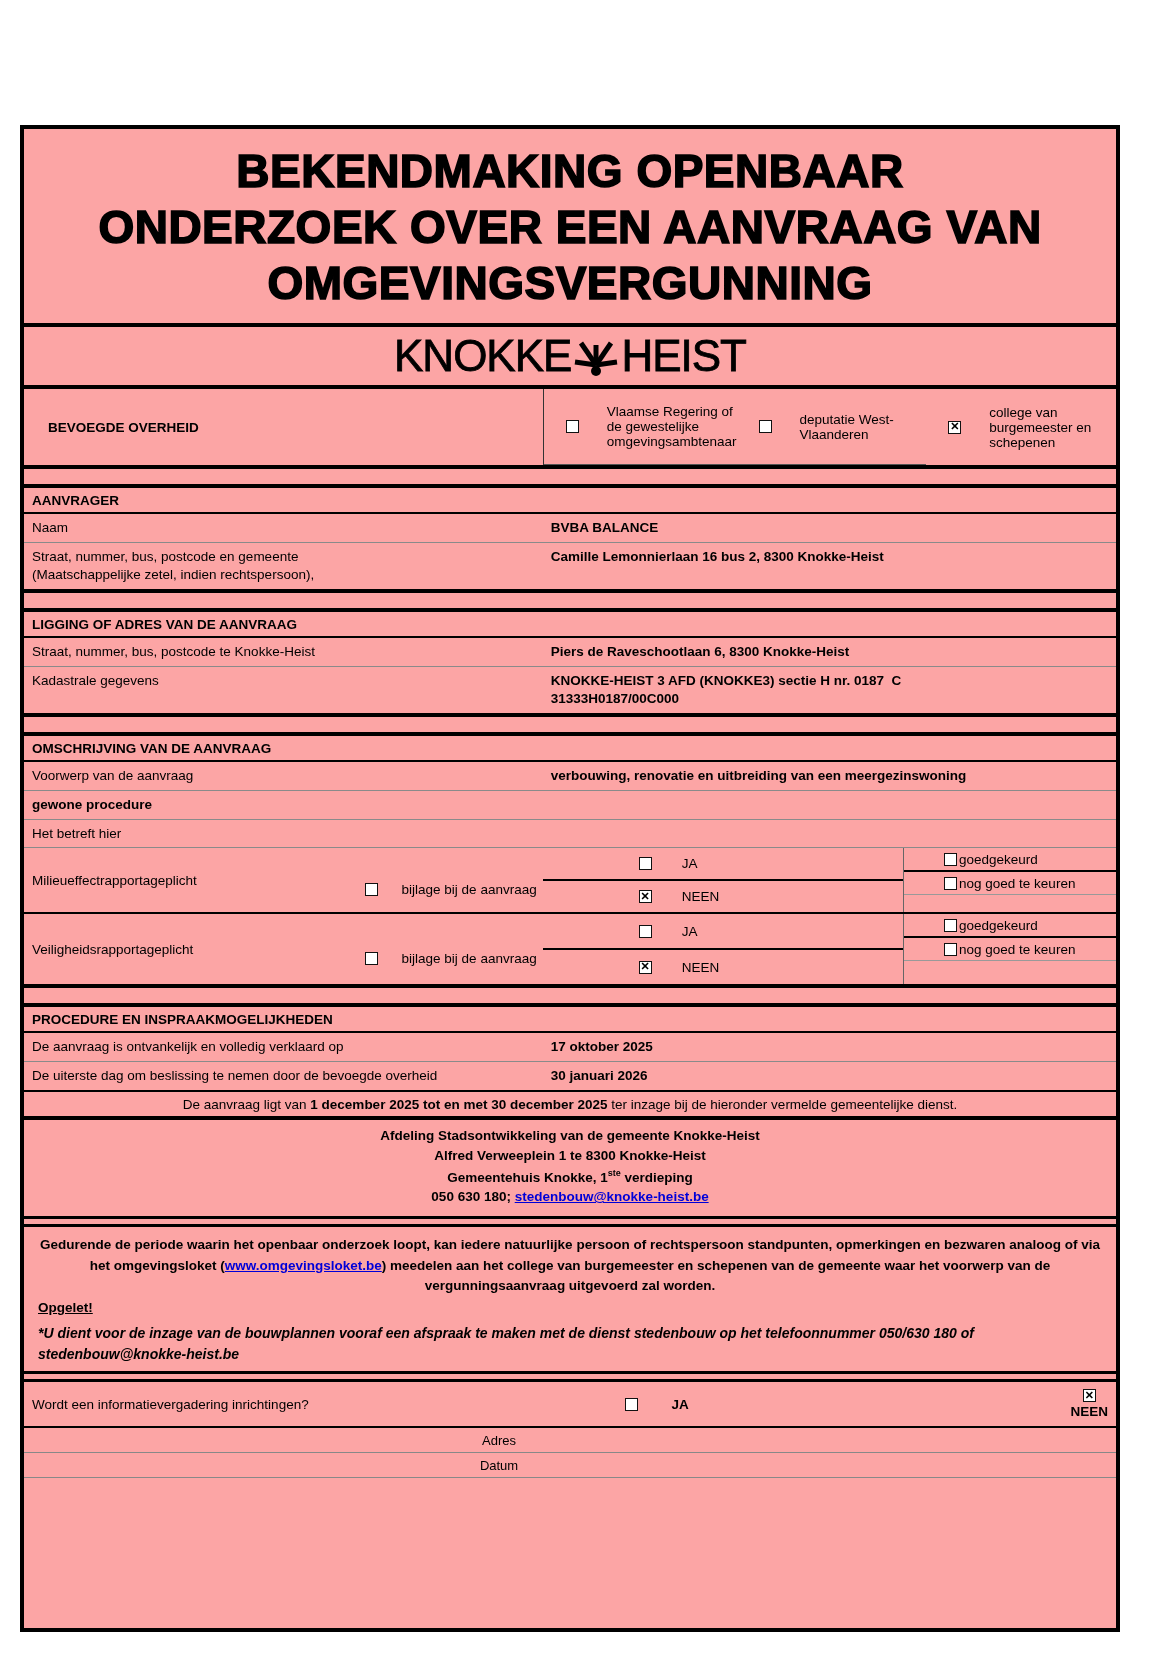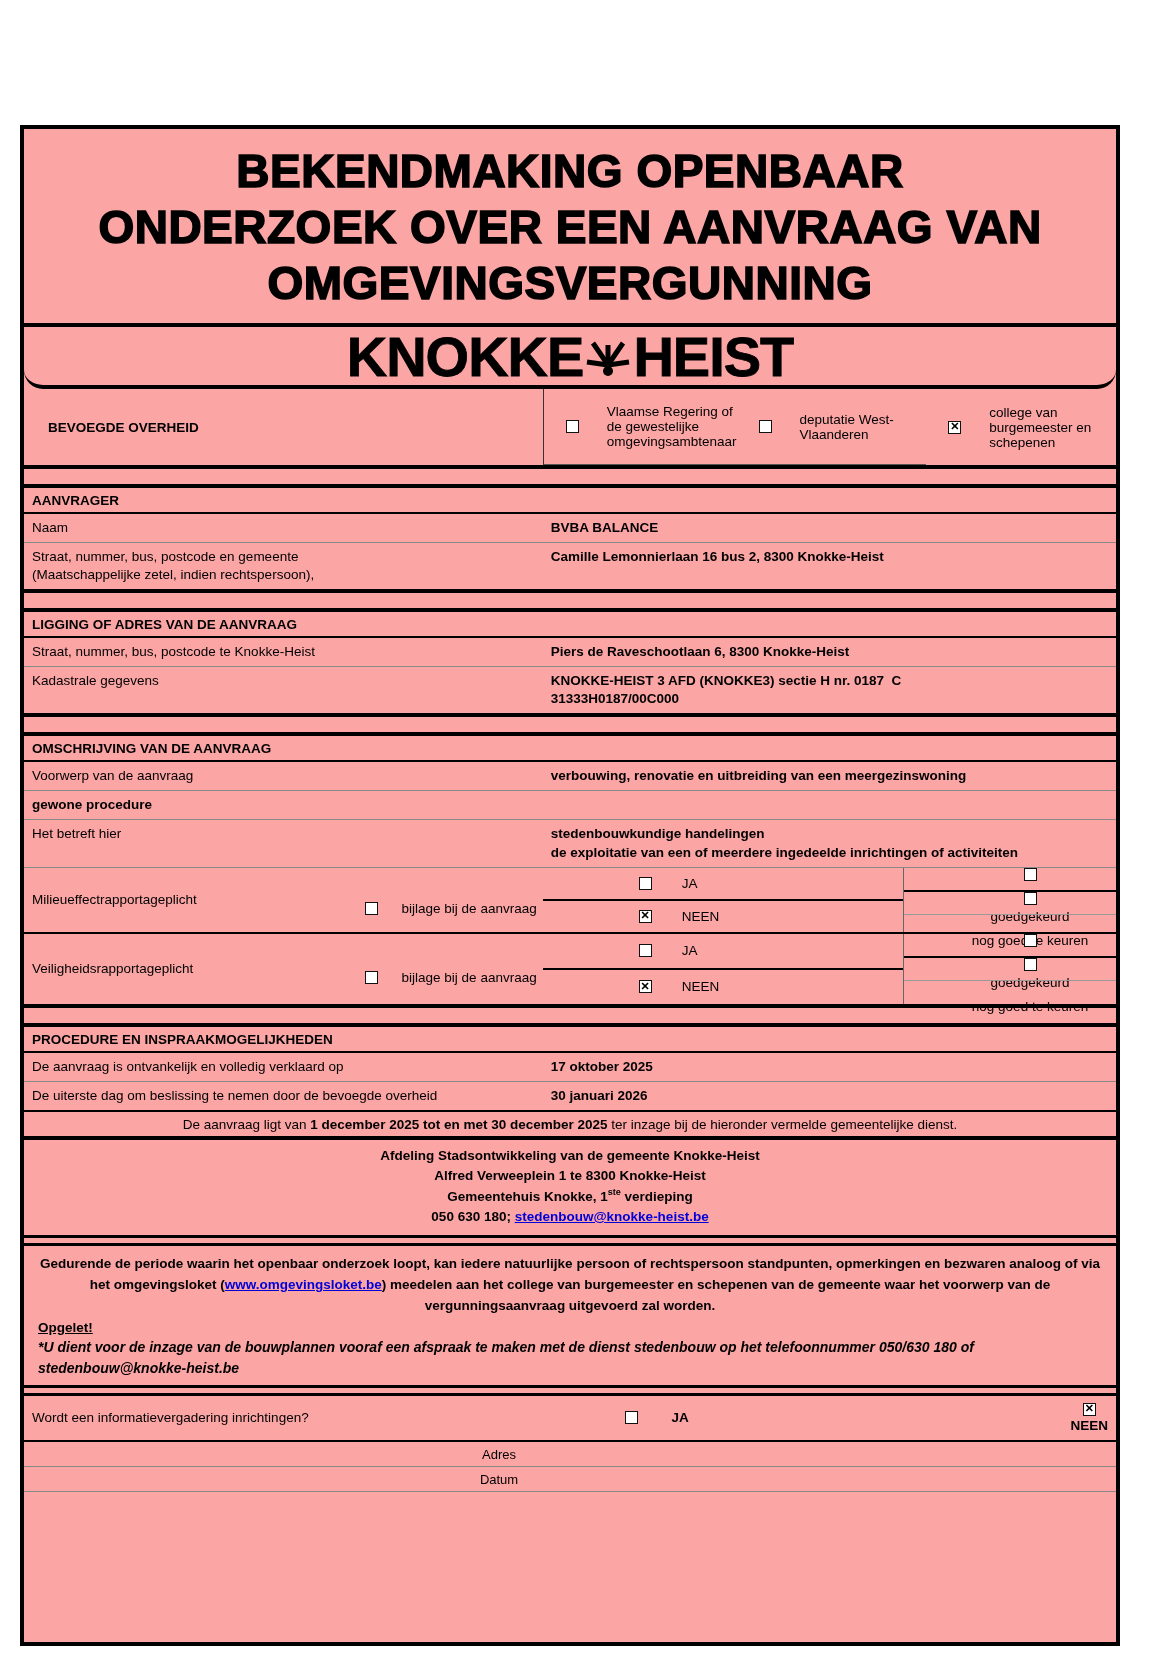--- a/index.html
+++ b/index.html
@@ -3,21 +3,21 @@
 <meta charset="utf-8">
 <style>
   html,body{margin:0;padding:0;background:#fff;}
   body{width:1169px;height:1654px;position:relative;font-family:"Liberation Sans",sans-serif;color:#000;}
   .doc{position:absolute;left:20px;top:125px;width:1100px;border:4px solid #000;background:#fca5a5;box-sizing:border-box;}
 
   
   .title-block{border-bottom:4px solid #000;text-align:center;padding:14px 6px 12px;font-weight:bold;
     font-size:46px;line-height:1.22;letter-spacing:.5px;-webkit-text-stroke:1.6px #000;}
   .logo-row{border-bottom:4px solid #000;display:flex;align-items:center;justify-content:center;height:58px;
-    font-weight:bold;font-size:56px;letter-spacing:-1px;border-radius:19px;-webkit-text-stroke:.8px #000;}
+    font-weight:normal;font-size:44px;letter-spacing:-1px;-webkit-text-stroke:.8px #000;}
   .logo-sym{margin:0 3px;position:relative;top:3px;}
 
   
   .sec{font-size:13.5px;}
   .sec-h{font-weight:bold;padding:5px 8px 4px;border-bottom:2px solid #000;}
   .row{display:flex;border-bottom:1px solid #8a8a8a;}
   .row.nb{border-bottom:none;}
   .lab{width:47.5%;padding:5px 8px 4px;box-sizing:border-box;line-height:1.35;}
   .val{flex:1;padding:5px 8px 4px;font-weight:bold;box-sizing:border-box;line-height:1.4;}
   .pre{white-space:pre-wrap;}
@@ -39,36 +39,36 @@
 
   
   .mv-row{display:flex;border-bottom:2px solid #000;height:64px;}
   .mv-row.last{height:70px;border-bottom:none;}
   .mv-left{width:47.5%;box-sizing:border-box;display:flex;align-items:center;justify-content:space-between;padding-left:8px;}
   .bijlage{display:flex;align-items:center;gap:24px;position:relative;top:9px;margin-right:6px;}
   .mv-mid{width:33%;box-sizing:border-box;display:flex;flex-direction:column;}
   .mv-half{flex:1;display:flex;align-items:center;gap:30px;padding-left:96px;}
   .mv-half.top{border-bottom:2px solid #000;}
   .mv-right{width:19.5%;box-sizing:border-box;border-left:1px solid #666;display:flex;flex-direction:column;}
-  .mv-sub{height:22px;display:flex;align-items:center;gap:28px;padding-left:40px;flex-direction:column;}
+  .mv-sub{height:22px;display:flex;align-items:center;gap:2px;padding-left:40px;}
   .mv-sub.first{border-bottom:2px solid #000;}
   .mv-sub.second{border-bottom:1px solid #999;}
 
   
   .row.mid-border{border-bottom:2px solid #000;}
   .inzage{text-align:center;padding:5px 0 4px;border-bottom:4px solid #000;}
   .contact{text-align:center;font-weight:bold;padding:6px 0 8px;line-height:1.5;}
   .link{color:#0000d8;text-decoration:underline;cursor:pointer;text-align:right;}
   sup{font-size:9px;}
 
   
   .bezwaren{padding:8px 14px 6px;font-weight:bold;}
   .bez-center{text-align:center;line-height:1.55;}
   .opgelet-h{text-decoration:underline;margin-top:3px;}
-  .opgelet-t{font-style:italic;font-size:14px;line-height:1.5;margin-top:2px;}
+  .opgelet-t{font-style:italic;font-size:14px;line-height:1.5;margin-top:8px;}
 
   
   .info-row{display:flex;align-items:center;min-height:44px;border-bottom:2px solid #000;}
   .info-q{padding-left:8px;width:55%;box-sizing:border-box;}
   .info-ja{display:flex;align-items:center;gap:34px;font-weight:bold;}
   .info-neen{margin-left:auto;margin-right:8px;display:flex;flex-direction:column;align-items:center;gap:2px;font-weight:bold;}
   .center-row{text-align:center;border-bottom:1px solid #888;padding:5px 13% 4px 0;font-size:13px;}
   .empty{height:150px;}
 </style>
 </head>
@@ -155,24 +155,20 @@
     <div class="sec-h">OMSCHRIJVING VAN DE AANVRAAG</div>
     <div class="row">
       <div class="lab">Voorwerp van de aanvraag</div>
       <div class="val">verbouwing, renovatie en uitbreiding van een meergezinswoning</div>
     </div>
     <div class="row">
       <div class="val">gewone procedure</div>
     </div>
     <div class="row">
       <div class="lab">Het betreft hier</div>
-      <div class="val">
-        <div>stedenbouwkundige handelingen</div>
-        <div>de exploitatie van een of meerdere ingedeelde inrichtingen of activiteiten</div>
-      </div>
     </div>
 
     <div class="mv-row">
       <div class="mv-left">
         <span>Milieueffectrapportageplicht</span>
         <span class="bijlage">
           <span class="cb"></span>
           <span>bijlage bij de aanvraag</span>
         </span>
       </div>

